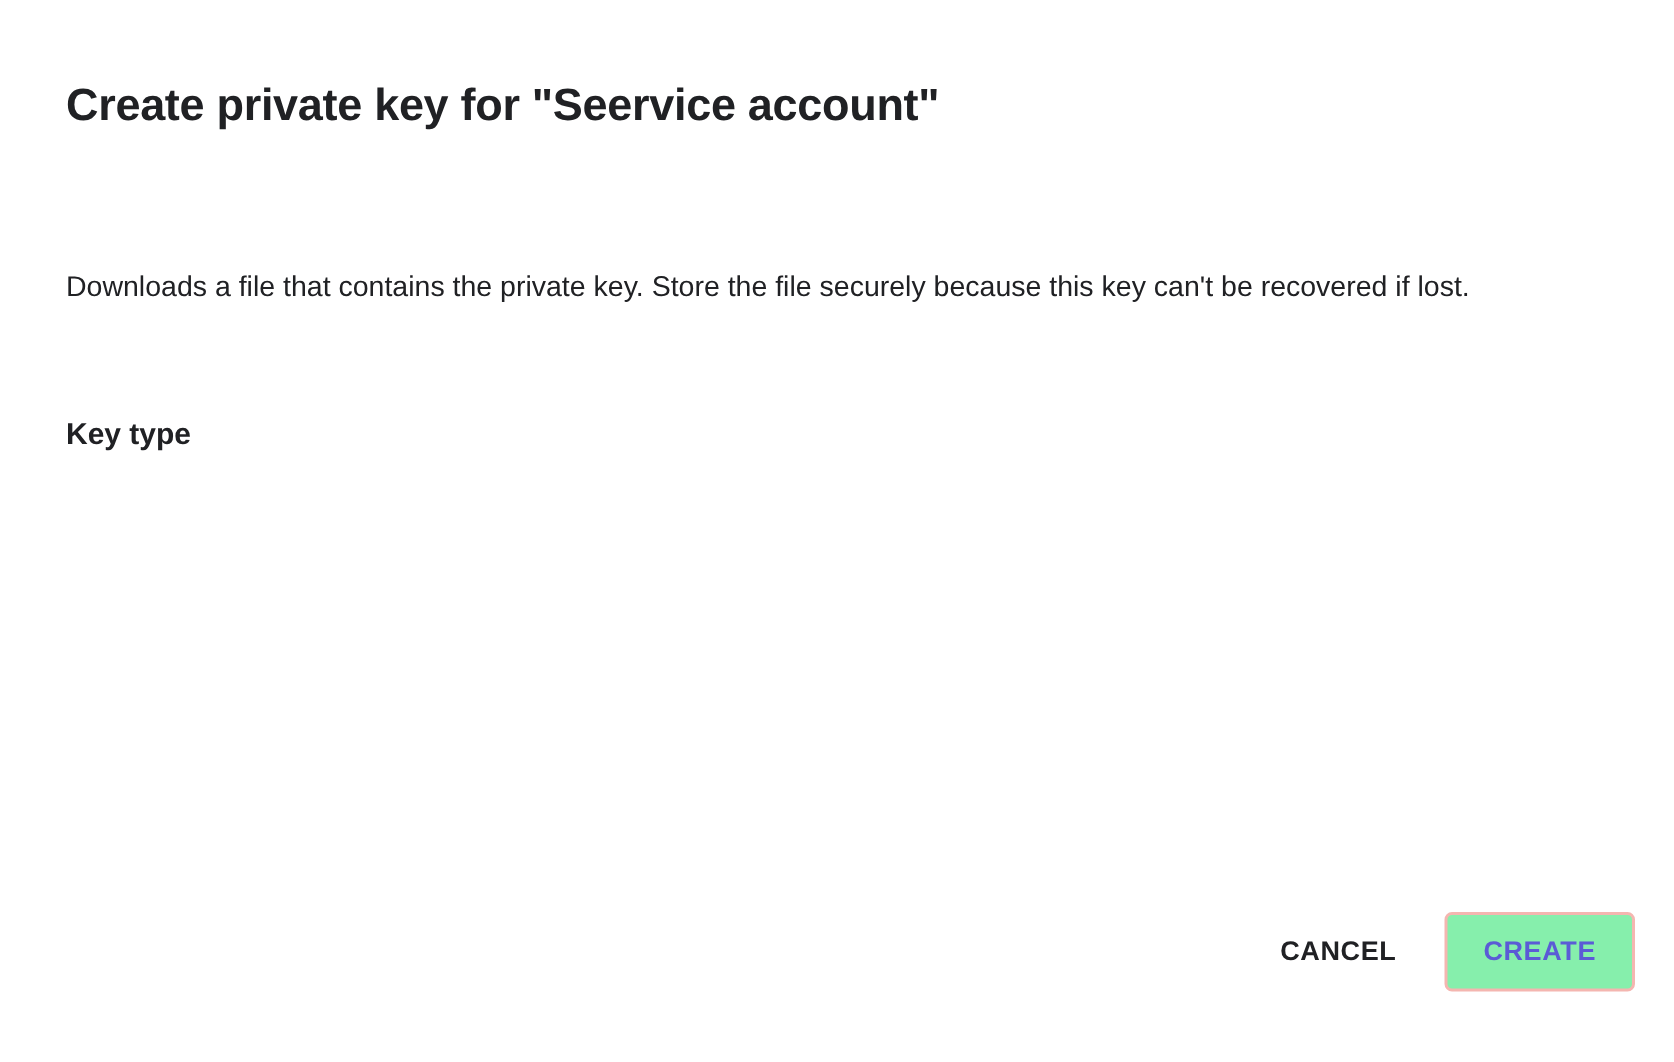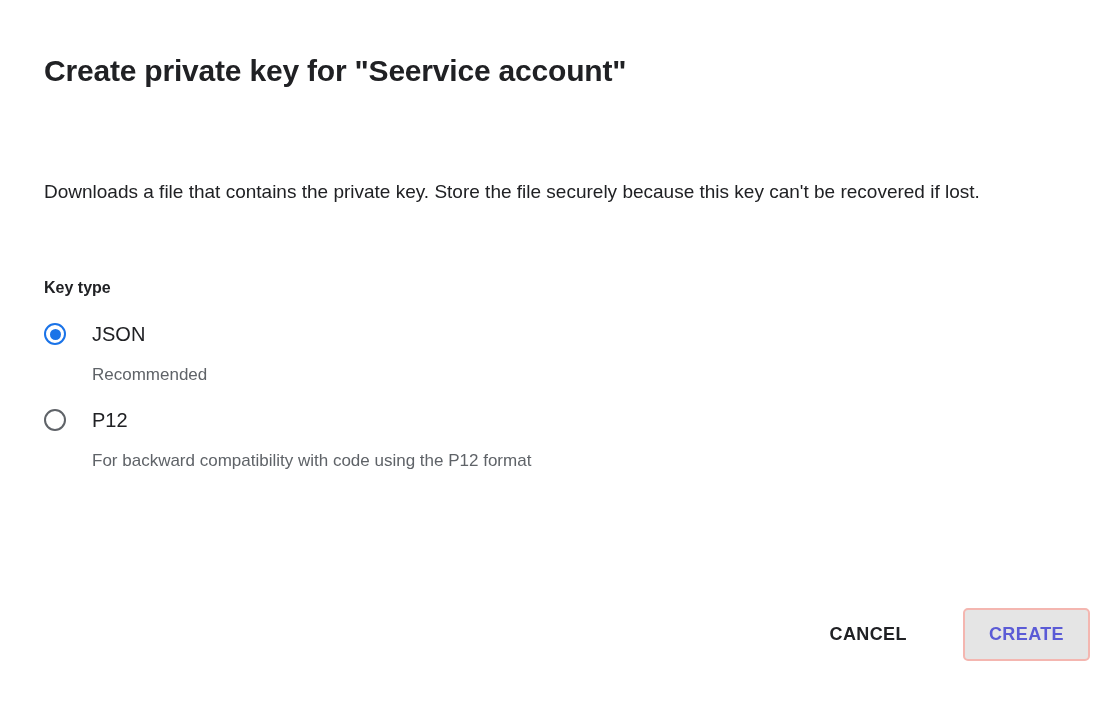--- a/index.html
+++ b/index.html
@@ -41,21 +41,21 @@
     width: 1000px;
     font-size: 19px;
     line-height: 40px;
     color: #202124;
   }
 
   .key-type-label {
     position: absolute;
     left: 44px;
     top: 279px;
-    font-size: 16px;
+    font-size: 20px;
     font-weight: bold;
     color: #202124;
   }
 
   .radio-group {
     position: absolute;
     left: 44px;
     top: 313px;
     width: 900px;
   }
@@ -108,78 +108,58 @@
     padding-top: 9px;
     padding-bottom: 13px;
   }
 
   .actions {
     position: absolute;
     right: 26px;
     top: 608px;
     display: flex;
     align-items: center;
-    gap: 4px;
+    gap: 16px;
   }
 
   .btn-cancel {
     background: transparent;
     border: none;
     font-family: "Liberation Sans", sans-serif;
     font-size: 18px;
     font-weight: bold;
     letter-spacing: 0.4px;
     color: #202124;
     padding: 10px 16px;
     cursor: pointer;
   }
 
   .btn-create {
-    background: #e5e5e5;
+    background: #86efac;
     border: 2px solid #f4b6b0;
     border-radius: 5px;
     font-family: "Liberation Sans", sans-serif;
     font-size: 18px;
     font-weight: bold;
     letter-spacing: 0.4px;
     color: #5b5bd6;
     padding: 14px 24px;
-    margin-left: 36px;
     cursor: pointer;
   }
 </style>
 </head>
 <body>
 
 <div class="dialog">
 
   <div class="dialog-title">Create private key for "Seervice account"</div>
 
   <div class="dialog-description">Downloads a file that contains the private key. Store the file securely because this key can't be recovered if lost.</div>
 
   <div class="key-type-label">Key type</div>
 
-  <div class="radio-group">
-
-    <div class="radio-row selected">
-      <span class="radio-outer">
-        <span class="radio-inner"></span>
-      </span>
-      <span class="radio-label">JSON</span>
-    </div>
-    <div class="radio-help">Recommended</div>
-
-    <div class="radio-row">
-      <span class="radio-outer">
-        <span class="radio-inner"></span>
-      </span>
-      <span class="radio-label">P12</span>
-    </div>
-    <div class="radio-help">For backward compatibility with code using the P12 format</div>
-
-  </div>
 
   <div class="actions">
     <button class="btn-cancel">CANCEL</button>
     <button class="btn-create">CREATE</button>
   </div>
 
 </div>
 
 </body></html>

